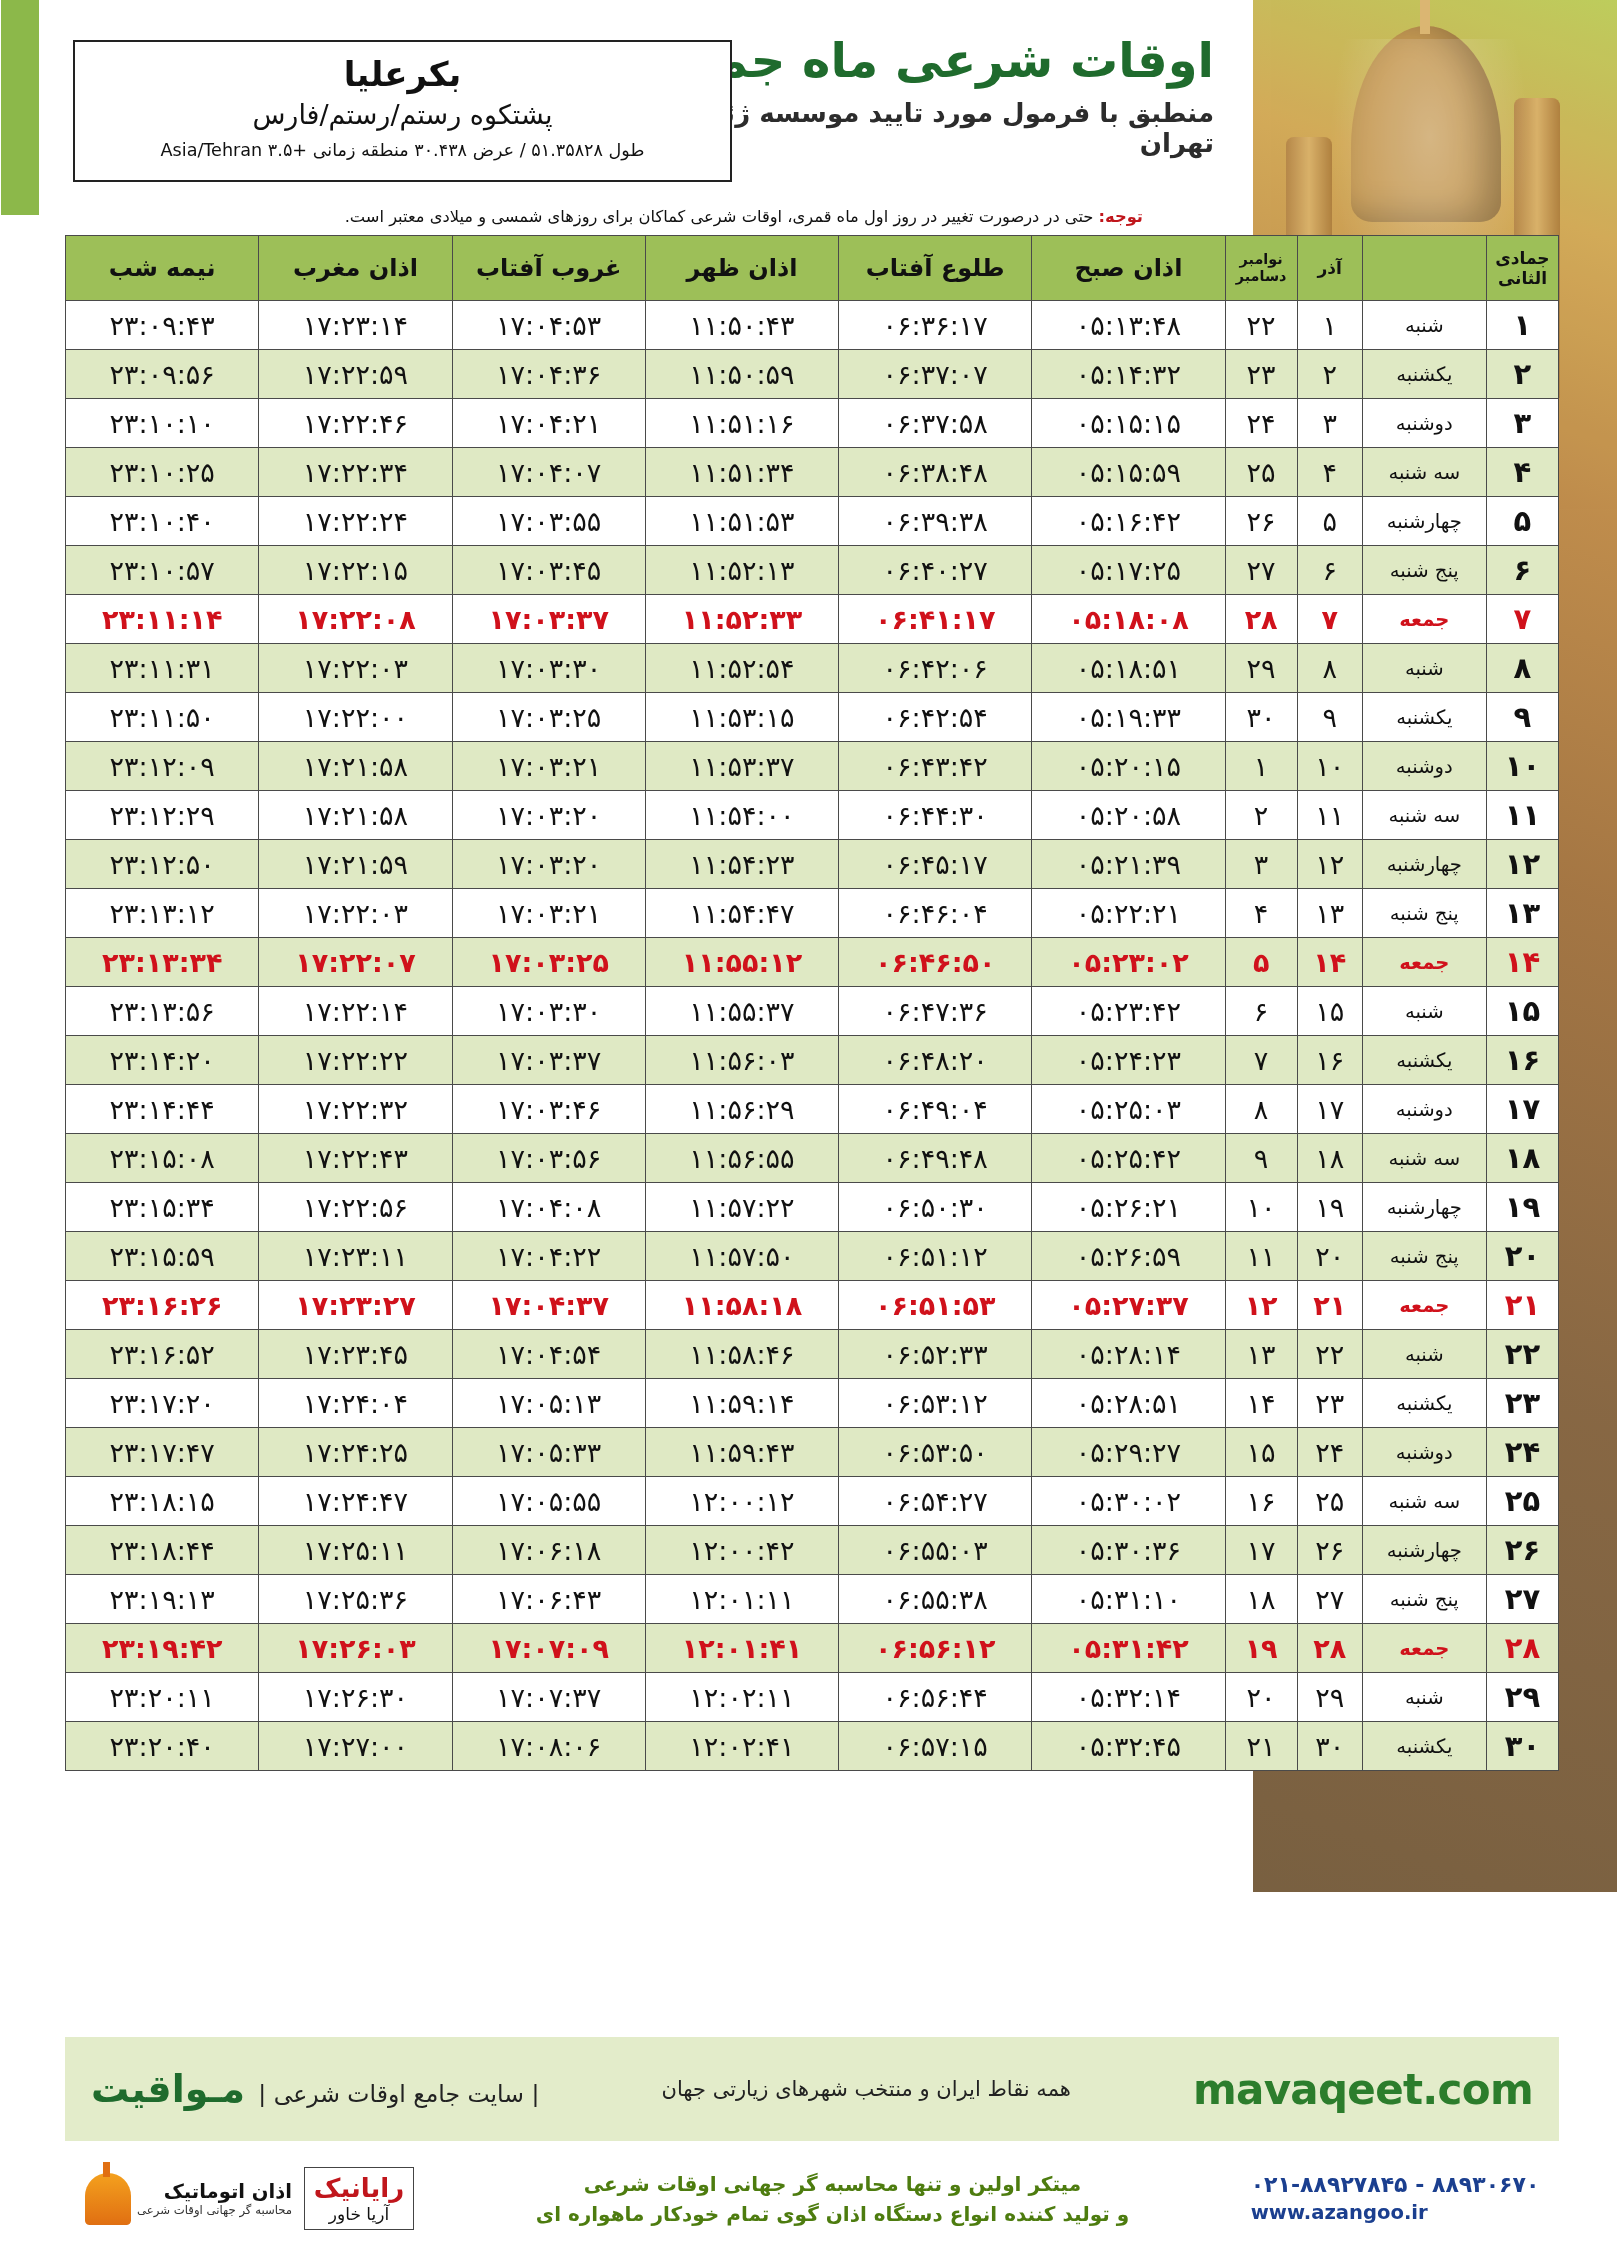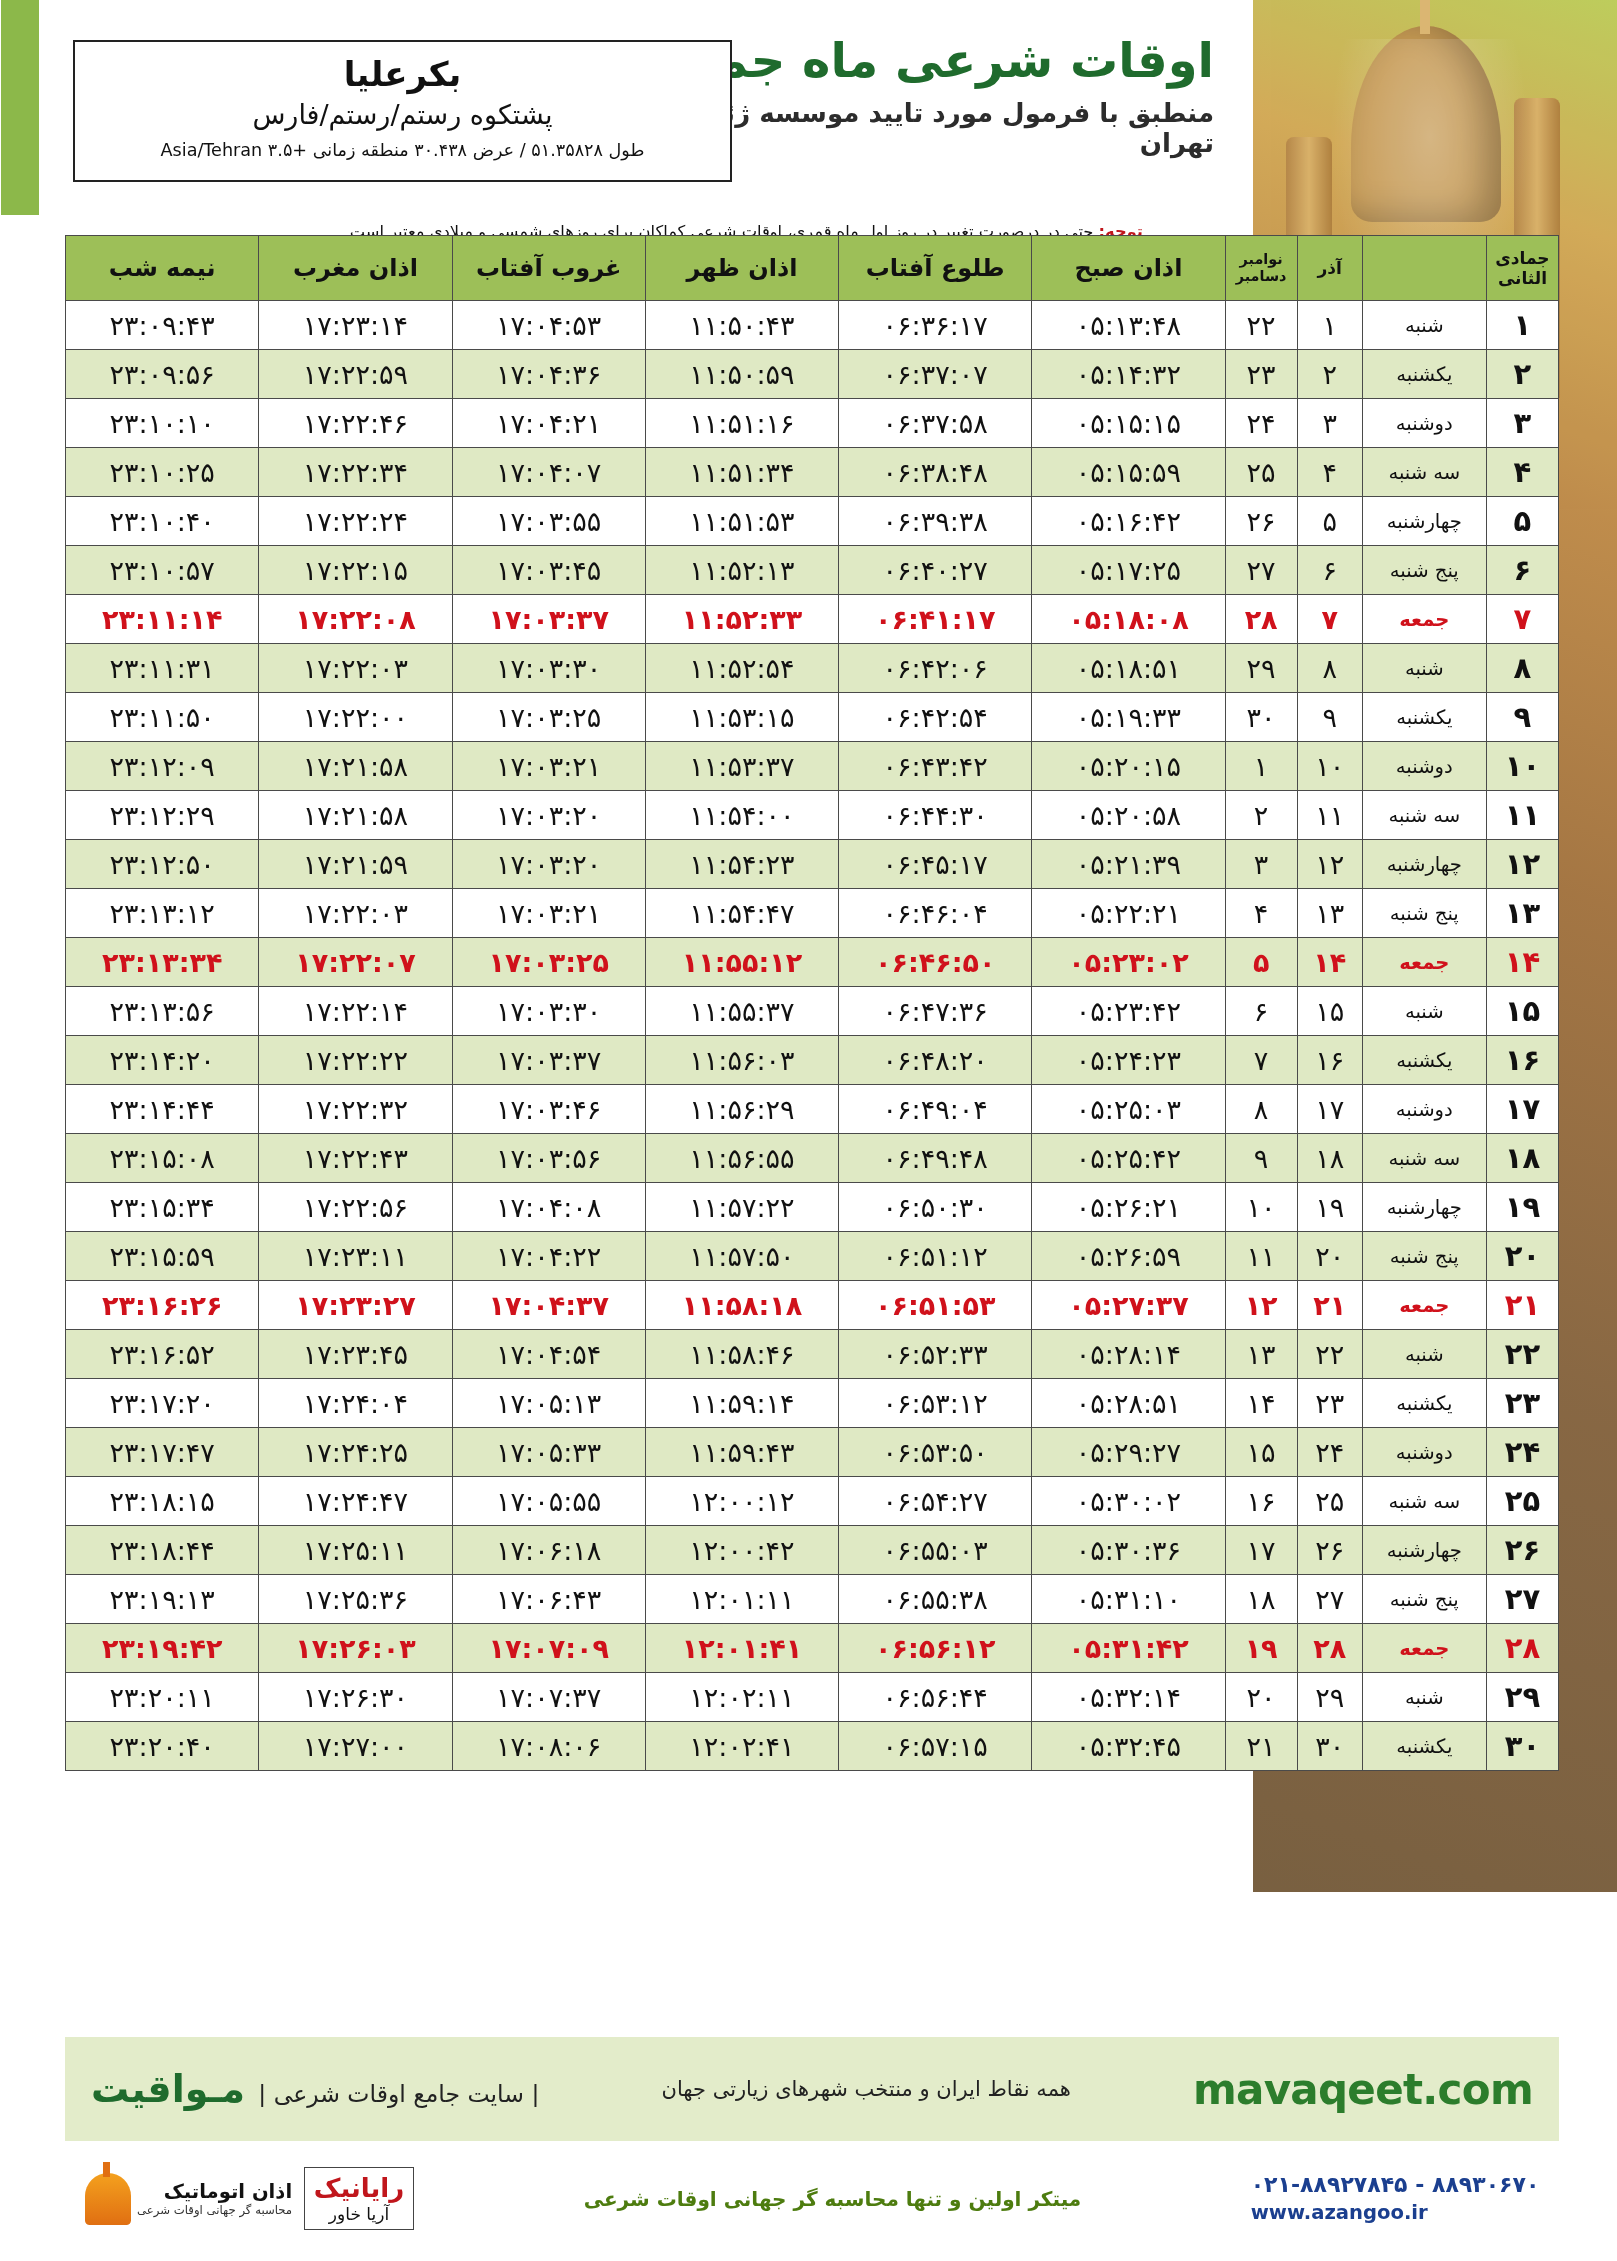--- a/index.html
+++ b/index.html
@@ -66,21 +66,21 @@
   .loc-box{
     position:absolute; top:40px; left:73px; width:659px; height:142px;
     border:2px solid #222; background:#fff; text-align:center; padding-top:14.4px;
   }
   .loc-city{ font-size:34px; font-weight:bold; color:#111; line-height:1.1; }
   .loc-sub{ font-size:27px; color:#111; margin-top:5.2px; }
   .loc-geo{ font-size:17.6px; color:#111; margin-top:10.4px; }
 
   
   .note-line{
-    position:absolute; top:222px; left:73px; width:1070px;
+    position:absolute; top:207px; left:73px; width:1070px;
     font-size:16.3px; color:#111; text-align:right; direction:rtl;
   }
   .note-line b{ color:#c0161c; }
 
   
   .tbl-wrap{
     position:absolute; top:235px; left:65px; width:1494px;
   }
   table{ border-collapse:collapse; width:1494px; table-layout:fixed; }
   th,td{ border:1.3px solid #4a4a4a; text-align:center; }
@@ -577,20 +577,21 @@
   </div>
 </div>
 
 <div class="footer-bottom">
   <div class="fb-phone">
     <div>۰۲۱-۸۸۹۲۷۸۴۵ - ۸۸۹۳۰۶۷۰</div>
     <div class="site">www.azangoo.ir</div>
   </div>
   <div class="fb-red">
     <div>میتکر اولین و تنها محاسبه گر جهانی اوقات شرعی</div>
+    <div>و تولید کننده انواع دستگاه اذان گوی تمام خودکار ماهواره ای</div>
   </div>
   <div class="fb-logos">
     <div class="logo-box">
       <div class="logo-raya">رایانیک</div>
       <div>آریا خاور</div>
     </div>
     <div class="logo-azangoo">
       <div class="azan-text">
         <span>اذان اتوماتیک</span>
         <small>محاسبه گر جهانی اوقات شرعی</small>

